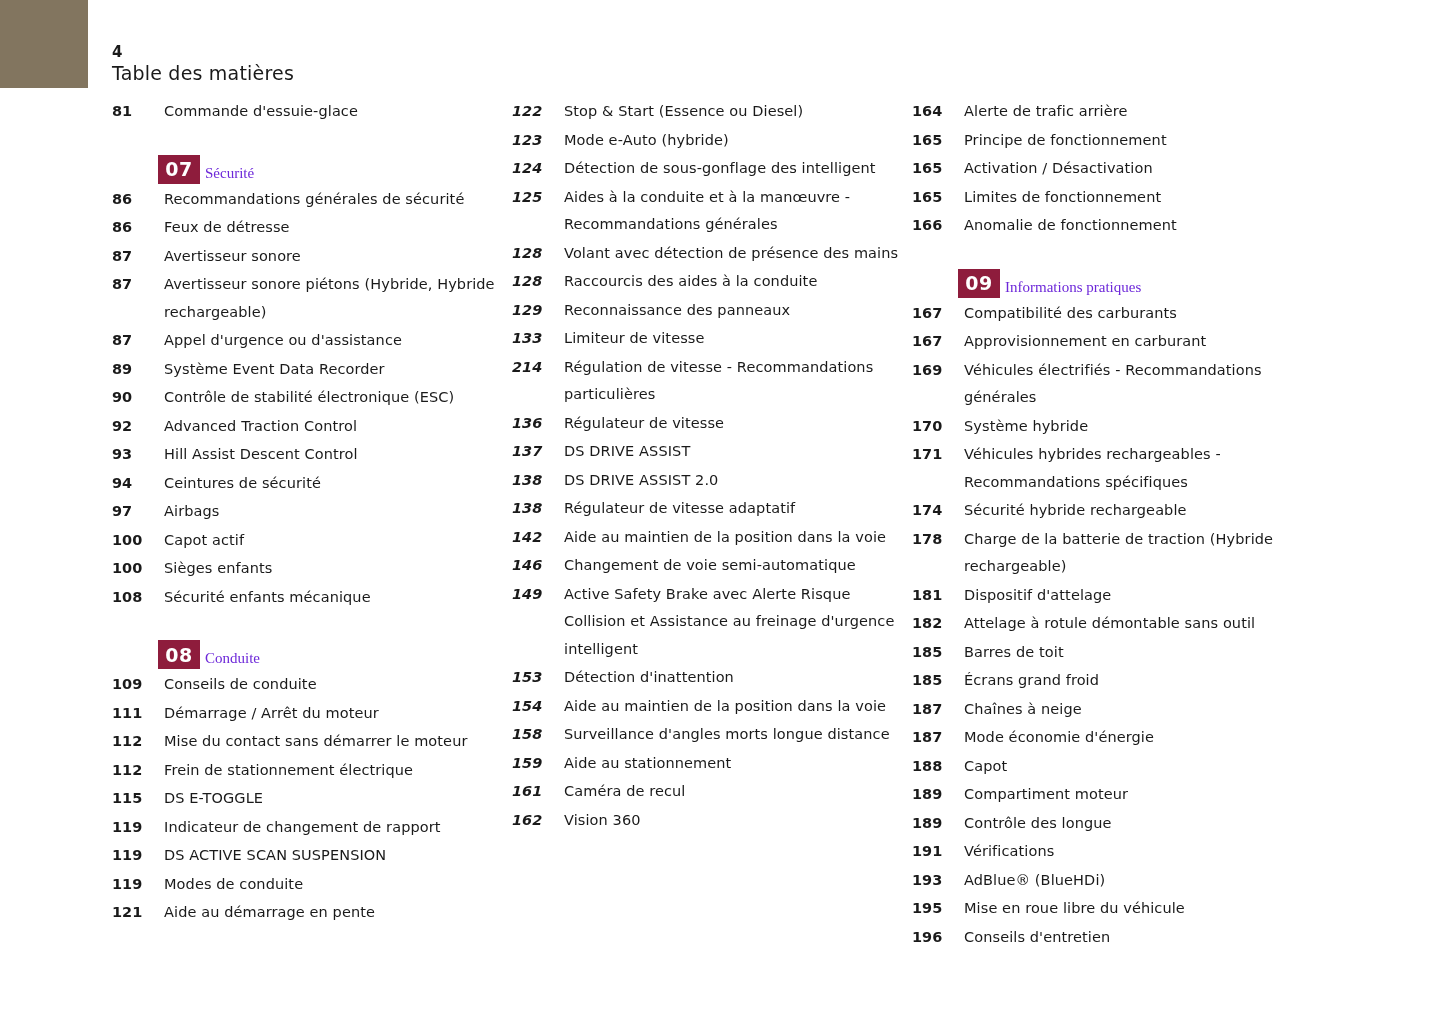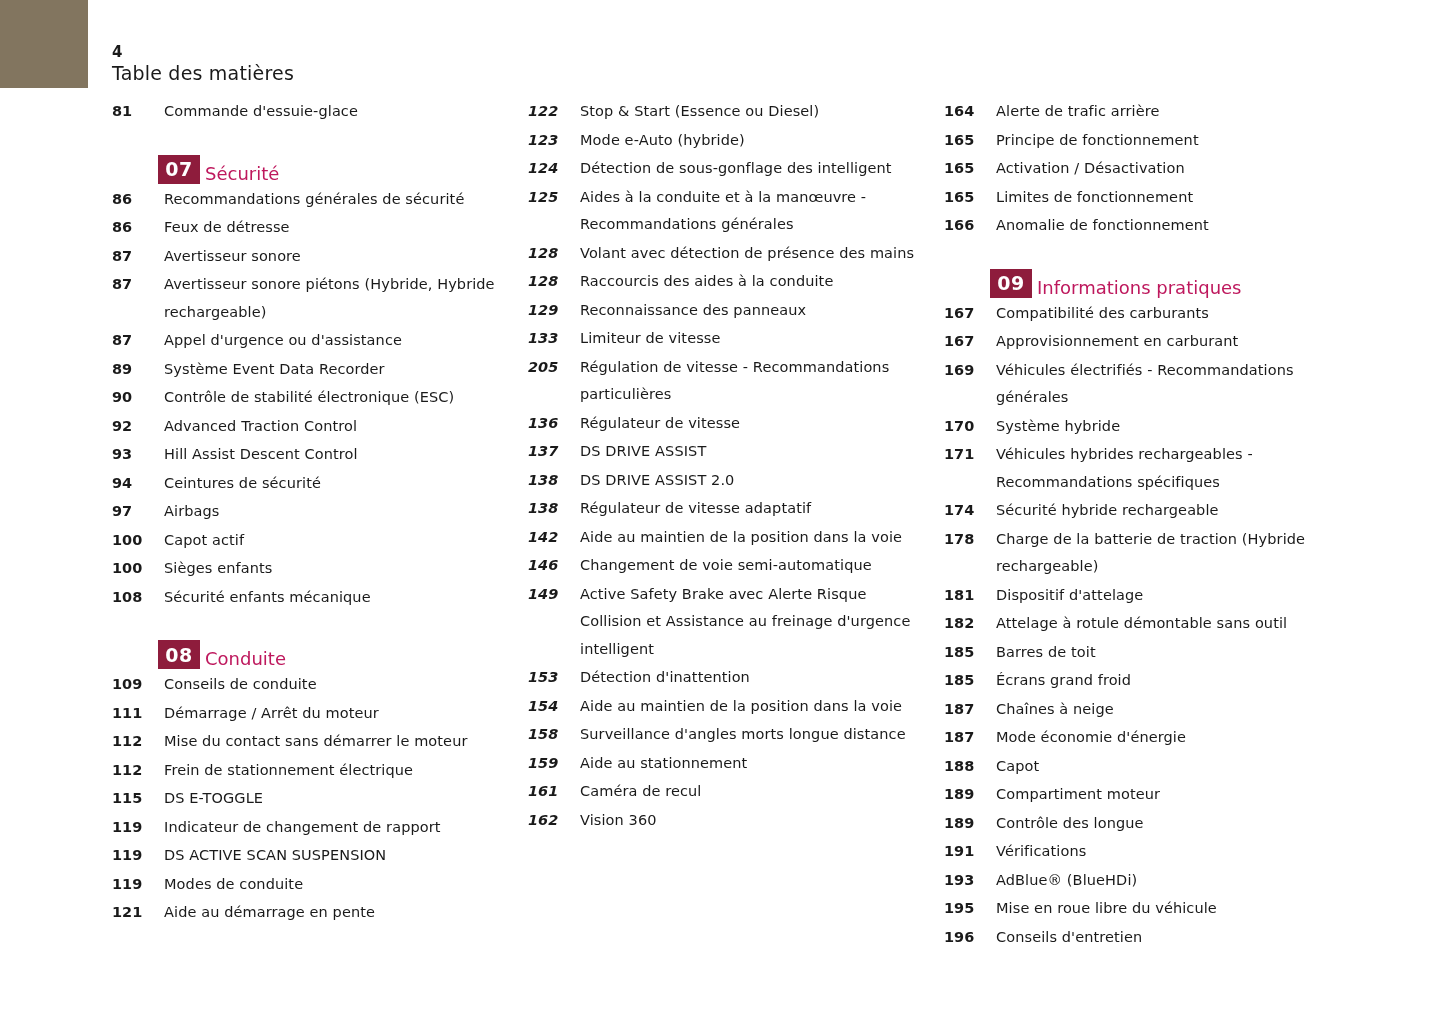--- a/index.html
+++ b/index.html
@@ -40,21 +40,21 @@
     font-weight: normal;
     line-height: 22px;
     letter-spacing: 0.2px;
   }
   .columns {
     position: absolute;
     left: 112px;
     top: 98px;
     width: 1300px;
     display: flex;
-    gap: 16px;
+    gap: 0px;
   }
   .col {
     width: 395px;
     margin-right: 0px;
   }
   .col-1 { width: 400px; }
   .col-2 { width: 400px; margin-left: 0px; }
   .col-3 { width: 420px; }
 
   .entry {
@@ -97,26 +97,27 @@
     width: 42px;
     height: 29px;
     background: #8e1c3c;
     color: #ffffff;
     font-size: 19px;
     font-weight: bold;
     letter-spacing: 0.5px;
     box-sizing: border-box;
   }
   .chapter-title {
-    font-size: 18px;
-    color: #be185d;
+    font-size: 15px;
+    color: #6d28d9;
     margin-left: 5px;
     line-height: 19px;
     position: relative;
     top: -1px;
+    font-family: Liberation Serif, serif;
   }
 </style>
 </head>
 <body>
 
 <div class="page">
 
   <div class="corner-block"></div>
 
   <div class="page-header">
@@ -258,21 +259,21 @@
         </div>
         <div class="entry">
           <span class="num">129</span>
           <span class="label">Reconnaissance des panneaux</span>
         </div>
         <div class="entry">
           <span class="num">133</span>
           <span class="label">Limiteur de vitesse</span>
         </div>
         <div class="entry">
-          <span class="num">205</span>
+          <span class="num">214</span>
           <span class="label">Régulation de vitesse - Recommandations particulières</span>
         </div>
         <div class="entry">
           <span class="num">136</span>
           <span class="label">Régulateur de vitesse</span>
         </div>
         <div class="entry">
           <span class="num">137</span>
           <span class="label">DS DRIVE ASSIST</span>
         </div>

